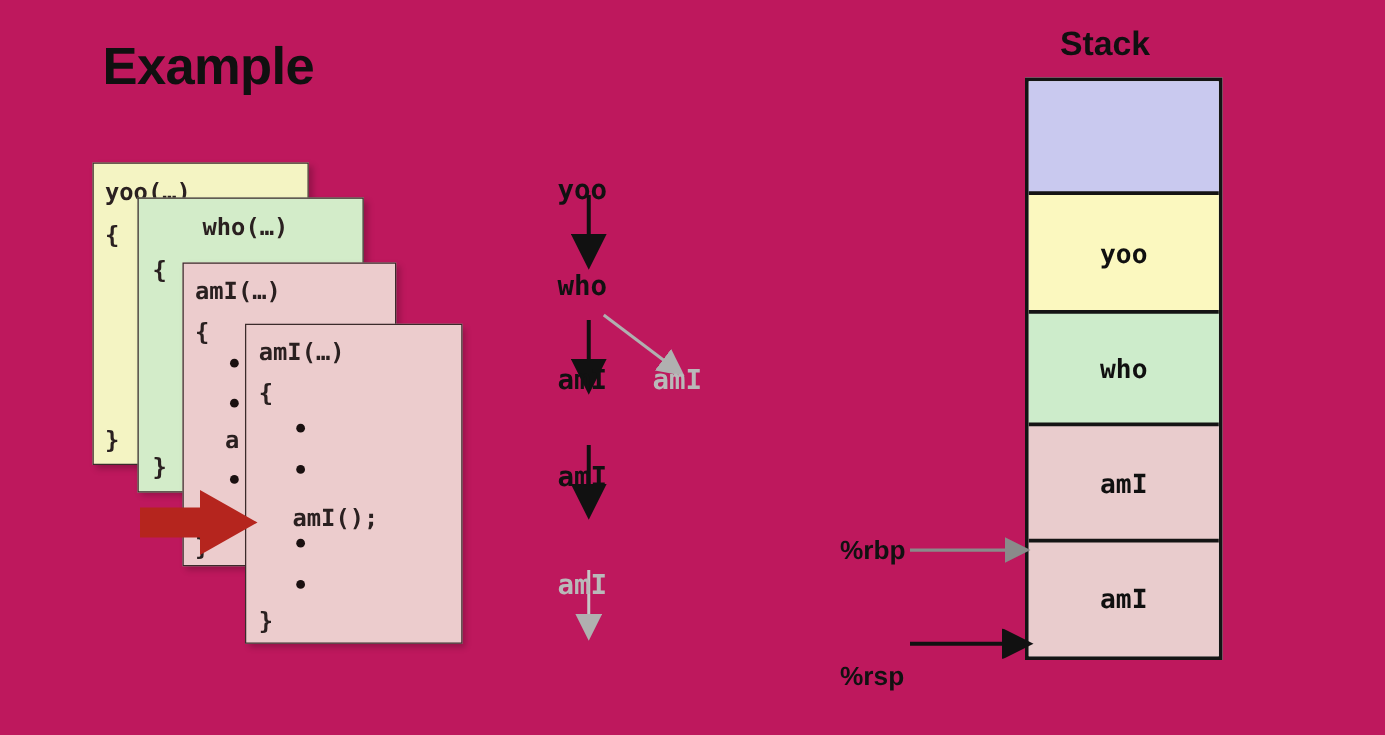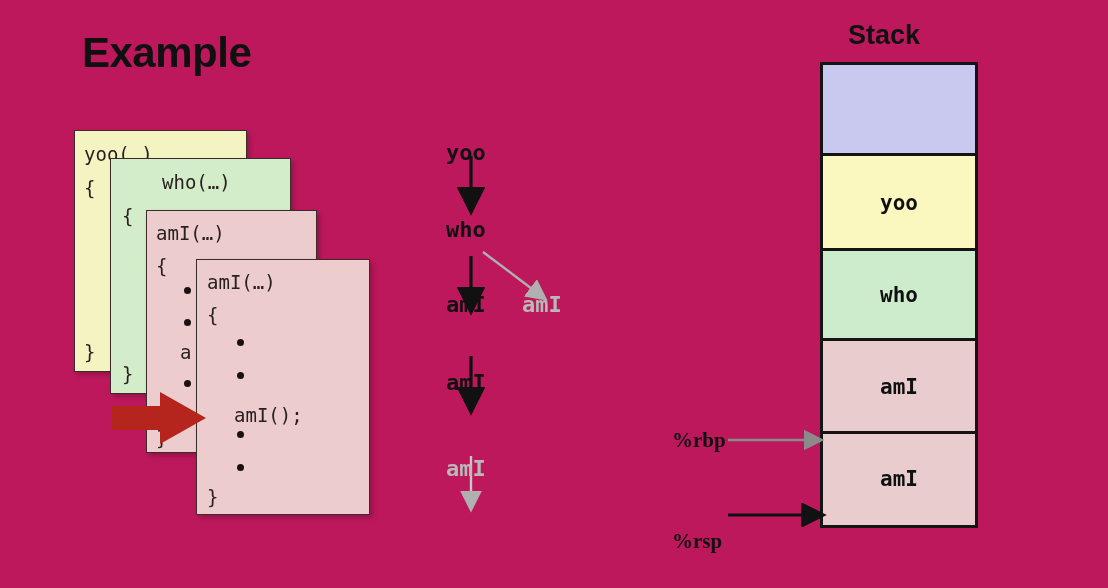--- a/index.html
+++ b/index.html
@@ -32,21 +32,21 @@
     box-shadow:3px 3px 5px rgba(0,0,0,0.22);
     font-family:"DejaVu Sans Mono","Liberation Mono",monospace;
     font-size:19px;
     color:#2a2020;
     overflow:hidden;
   }
   .card-yellow{background:#f4f4c3;}
   .card-green {background:#d3ecc9;}
   .card-pink  {background:#eccccd;}
 
-  .card .ln{position:absolute;white-space:pre;line-height:1;}
+  .card .ln{position:absolute;white-space:pre;line-height:1;font-weight:bold;}
   .card .dot{
     position:absolute;width:7px;height:7px;border-radius:50%;
     background:#1a1010;
   }
 
   
   .red-arrow{position:absolute;left:112px;top:392px;width:96px;height:52px;}
 
   
   .cg-label{
@@ -70,21 +70,21 @@
     font-weight:bold;font-size:21px;color:#101010;
   }
   .sb-blue  {background:#c9c9ef;}
   .sb-yellow{background:#fbf8bf;}
   .sb-green {background:#cdeccb;}
   .sb-pink  {background:#e9cccd;}
   .sep{position:absolute;left:0;width:100%;height:3px;background:#141414;}
 
   .reg-label{
     position:absolute;white-space:pre;
-    font-family:Liberation Serif, serif;
+    font-family:Liberation Sans, sans-serif;
     font-weight:bold;font-size:21px;color:#111;line-height:1;
   }
   .reg-svg{position:absolute;width:120px;height:24px;}
 </style>
 </head>
 <body>
 
 <div class="slide">
 
   <div class="title-example">Example</div>

